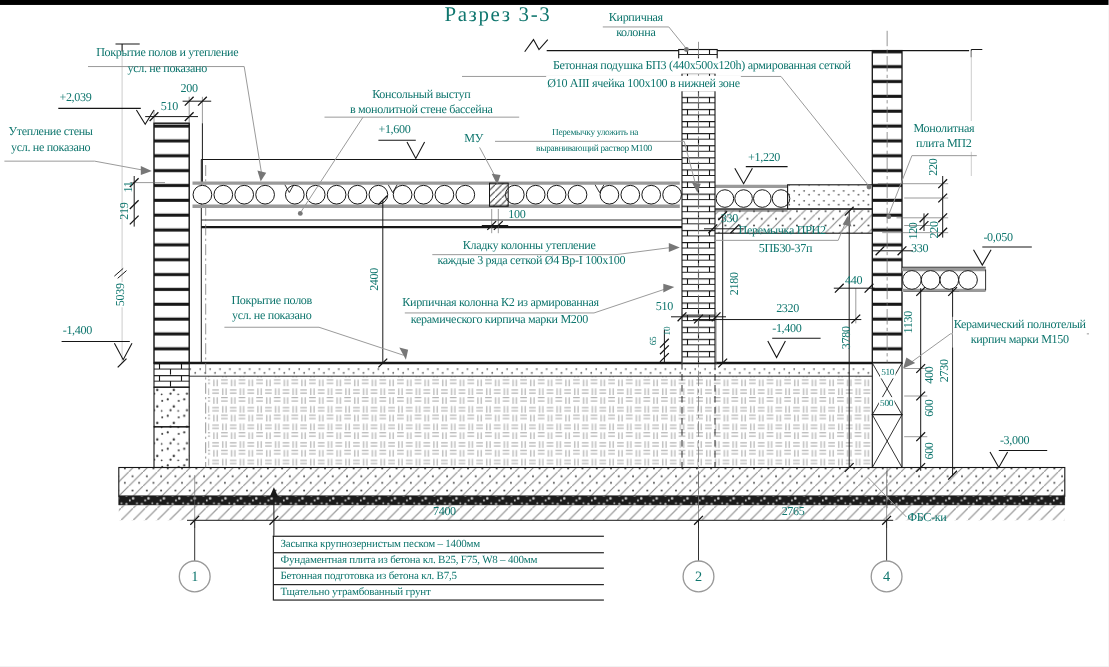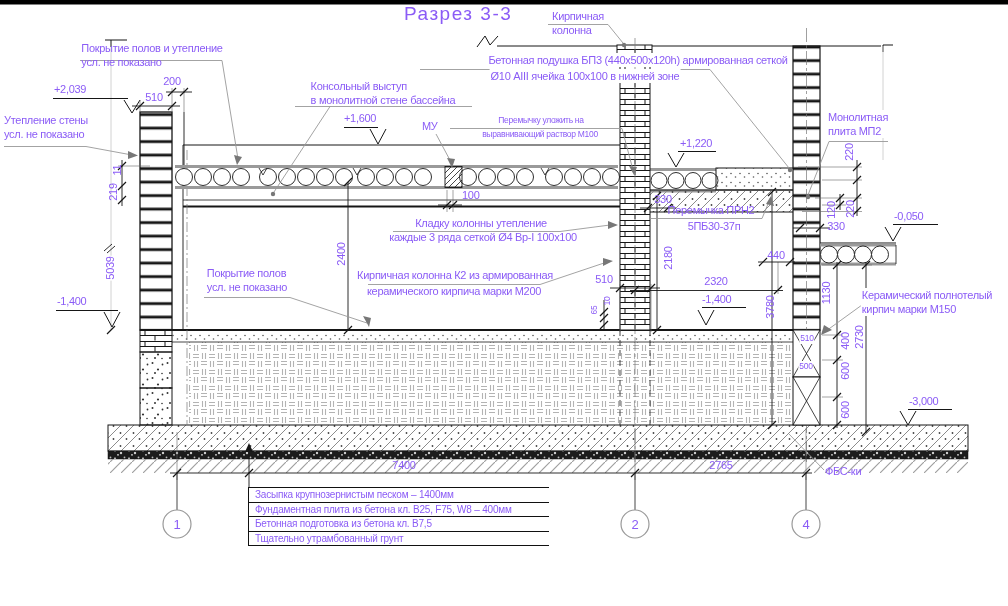--- a/index.html
+++ b/index.html
@@ -1,22 +1,22 @@
 <!DOCTYPE html>
 <html><head>
 <meta charset="utf-8">
 <style>
   html,body{margin:0;padding:0;background:#e8e8e8}
   .sheet{position:relative;width:1008px;height:606px;background:#fff;overflow:hidden;
-         font-family:Liberation Sans, sans-serif;color:#8b5cf6}
+         font-family:Liberation Serif, serif;color:#0f766e}
   svg{position:absolute;left:0;top:0}
   .lbl{position:absolute;white-space:nowrap;font-size:11px;letter-spacing:-0.3px;line-height:14px}
   .c{transform:translateX(-50%)}
   .v{transform:translate(-50%,-50%) rotate(-90deg)}
-  .ctr{}
+  .ctr{text-align:center}
   .sm{font-size:8.5px;line-height:11px}
   .bgw{background:#fff;padding:0 1px}
   .title{font-size:19px;letter-spacing:1.5px}
   .axis-num{position:absolute;transform:translate(-50%,-50%);font-size:13px}
   .tbl{position:absolute;left:248px;top:487px;width:300px;border-left:1.2px solid #111;
        border-top:1.2px solid #111;font-size:10px;letter-spacing:-0.2px}
   .tbl .row{border-bottom:1.2px solid #111;padding:1px 3px 1px 6px;line-height:11.5px;white-space:normal}
   .lines span{display:block}
 </style>
 </head>

